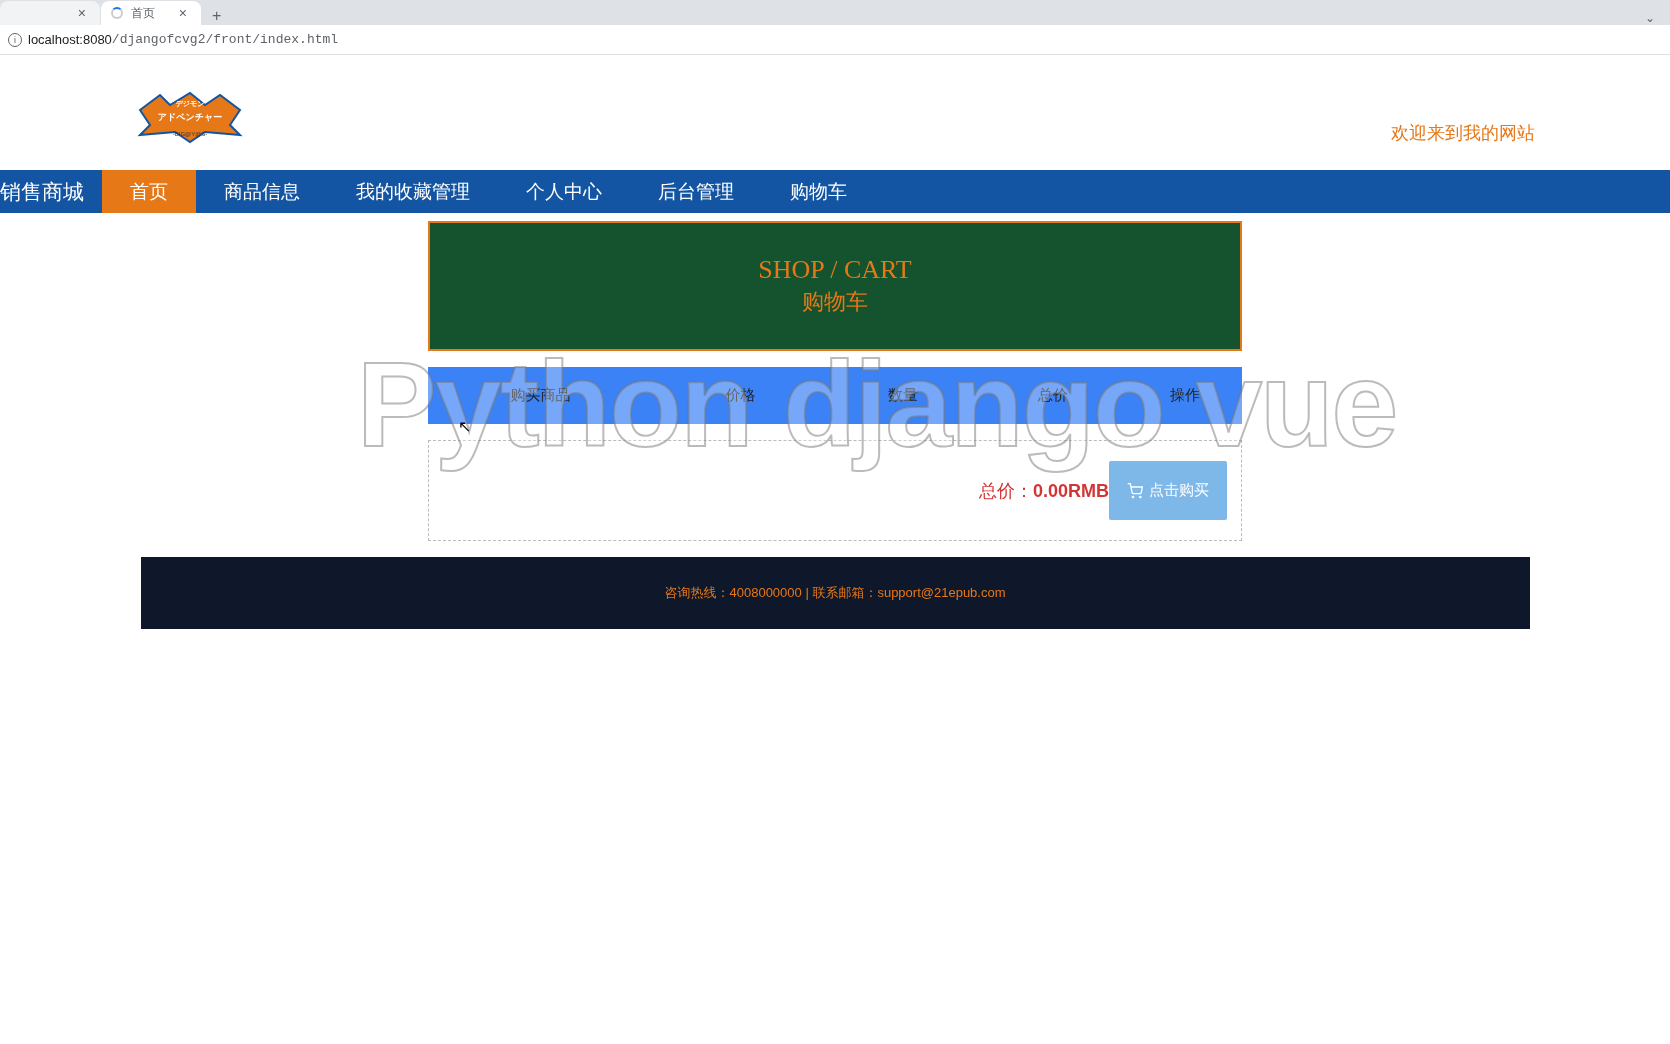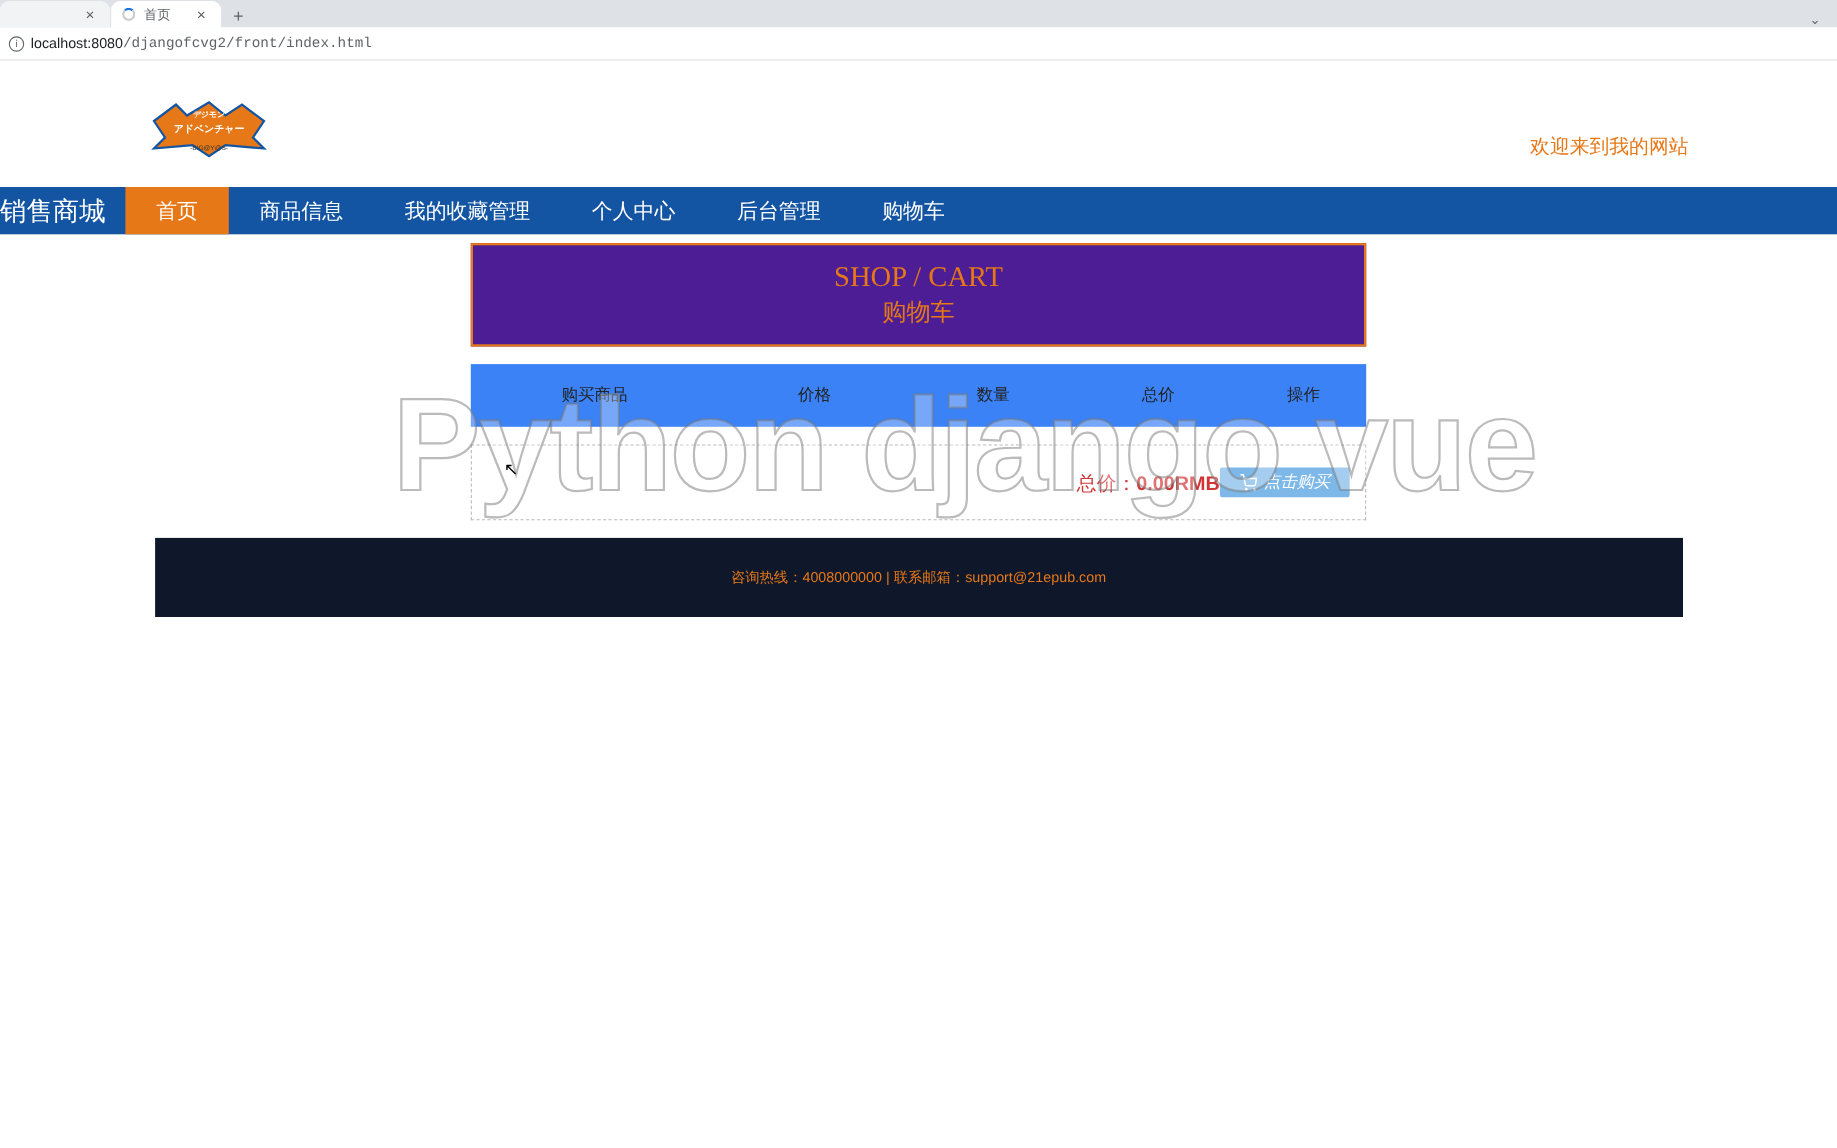--- a/index.html
+++ b/index.html
@@ -120,45 +120,45 @@
       height: 43px;
       display: flex;
       align-items: stretch;
       color: #fff;
       font-size: 19px;
     }
     .nav-brand {
       padding: 0 18px 0 0;
       display: flex;
       align-items: center;
-      font-size: 24px;
+      font-size: 21px;
     }
     .nav-item {
       padding: 0 28px;
       display: flex;
       align-items: center;
       cursor: pointer;
       white-space: nowrap;
     }
     .nav-item.active {
       background: #e67817;
     }
     
     .content-area {
       display: flex;
       flex-direction: column;
       align-items: center;
     }
     .cart-title-box {
       width: 814px;
       margin-top: 8px;
-      background: #4c1d95;
+      background: #14532d;
       border: 2px solid #e67817;
       text-align: center;
-      padding: 14px 0;
+      padding: 32px 0;
       color: #e67817;
     }
     .cart-title-en {
       font-size: 26px;
       font-family: Georgia, serif;
       display: block;
     }
     .cart-title-cn {
       font-size: 22px;
       display: block;
@@ -196,28 +196,27 @@
       font-size: 18px;
     }
     .total-value {
       color: #d13535;
       font-weight: bold;
     }
     .checkout-btn {
       background: #7db8e8;
       color: #fff;
       border: none;
-      padding: 4px 18px;
+      padding: 20px 18px;
       font-size: 15px;
       display: flex;
       align-items: center;
       gap: 6px;
       cursor: pointer;
       border-radius: 2px;
-      font-style: italic;
     }
     .cart-icon-svg {
       width: 16px;
       height: 16px;
     }
     
     .footer {
       background: #0f172a;
       width: 100%;
       max-width: 1389px;

